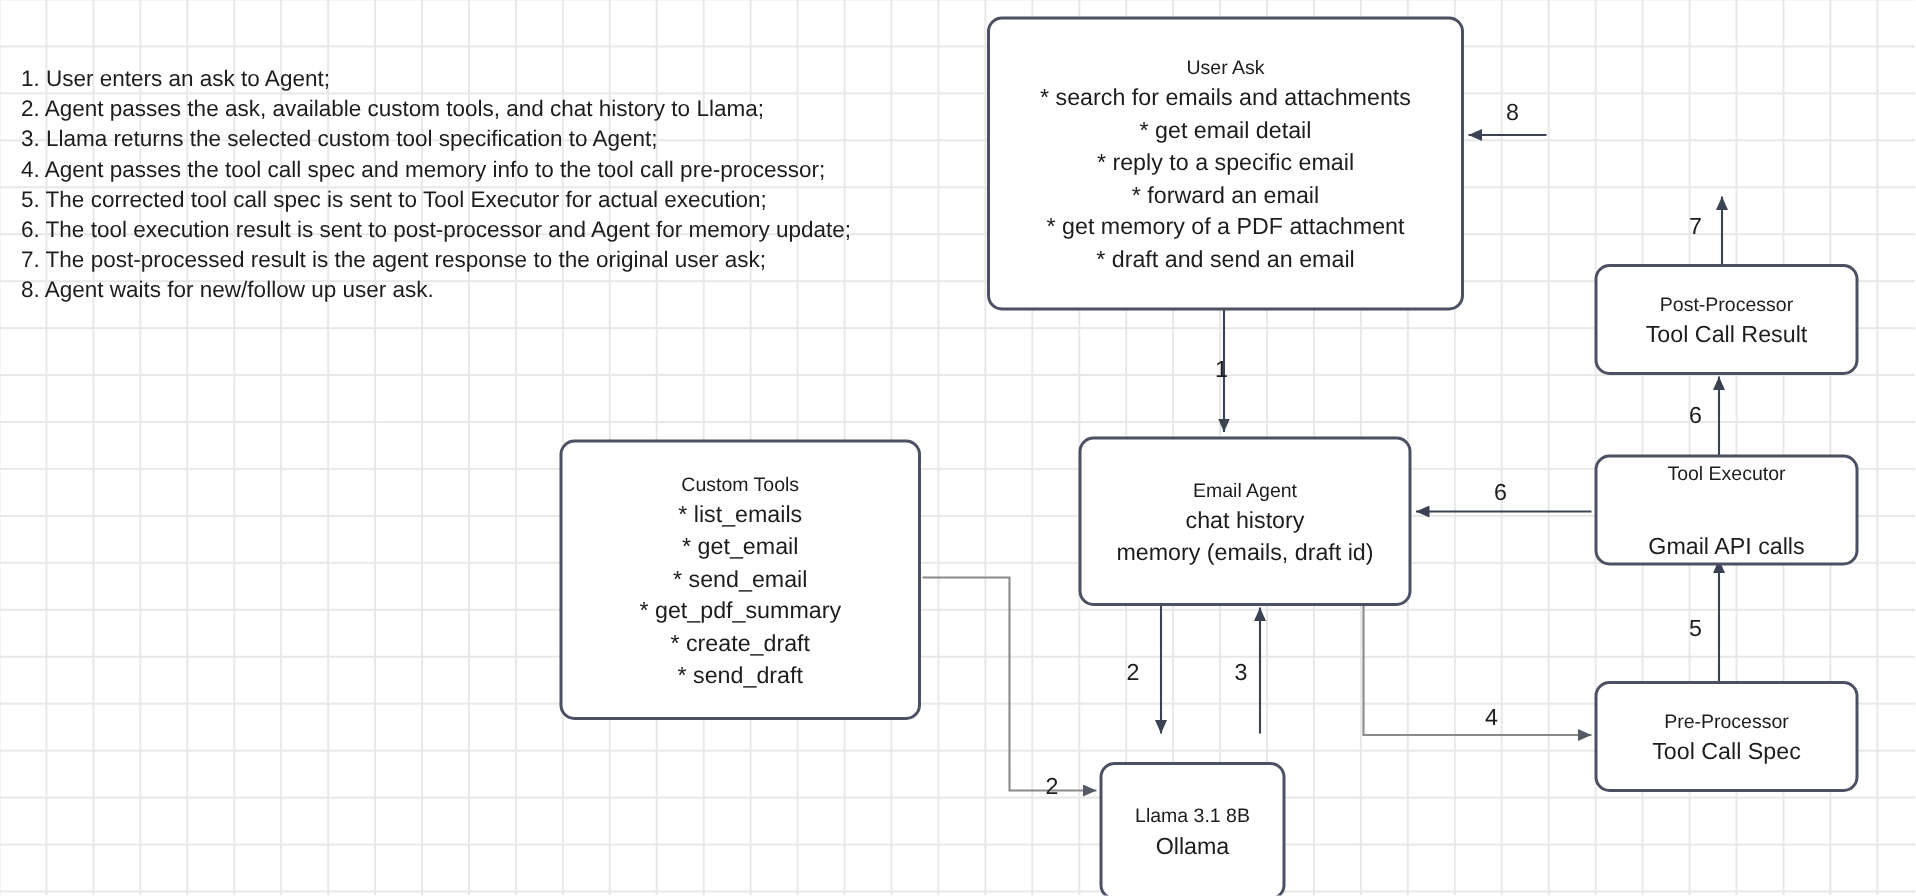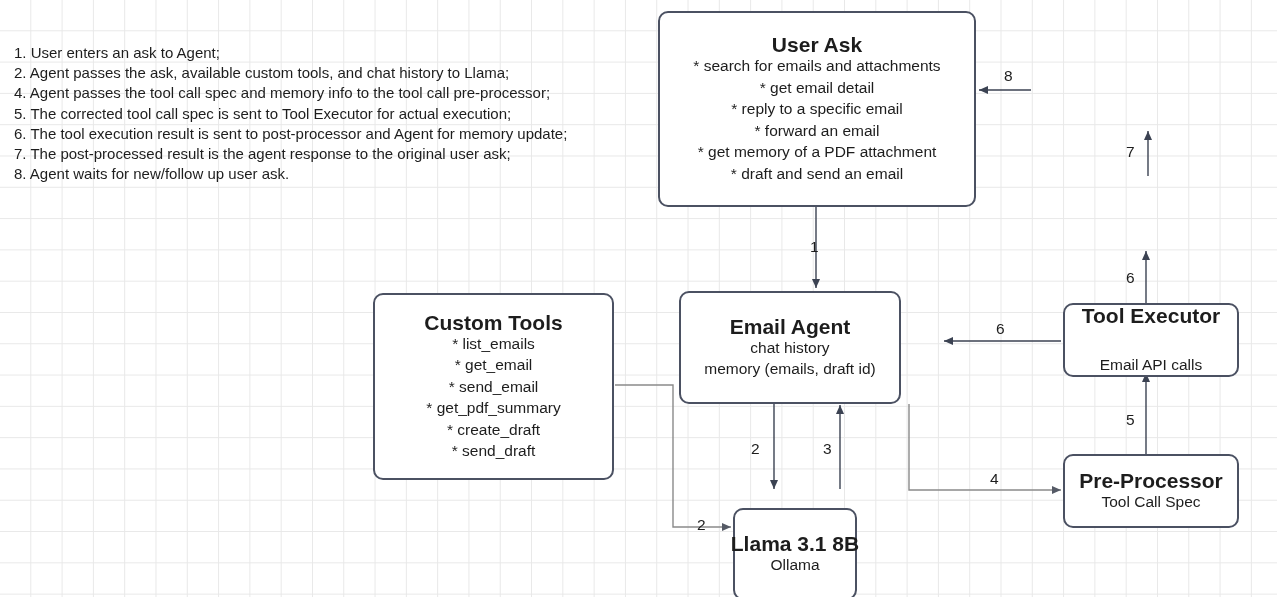--- a/index.html
+++ b/index.html
@@ -40,22 +40,22 @@
     border-radius: 10px;
     display: flex;
     flex-direction: column;
     align-items: center;
     justify-content: center;
     text-align: center;
     color: #1d1d1d;
     z-index: 3;
   }
   .node .title {
-    font-weight: bold;
-    font-size: 21px;
+    font-weight: normal;
+    font-size: 13px;
     line-height: 21px;
     white-space: nowrap;
   }
   .node .sub {
     font-size: 15.5px;
     line-height: 21.5px;
     white-space: nowrap;
   }
   .node.listnode .sub {
     line-height: 21.5px;
@@ -111,50 +111,55 @@
     <path d="M1061,341 L944,341" stroke="#3b4252" stroke-width="1.4" fill="none" marker-end="url(#arrowDark)"></path>
 
     <path d="M1148,176 L1148,131" stroke="#3b4252" stroke-width="1.4" fill="none" marker-end="url(#arrowDark)"></path>
 
     <path d="M1031,90 L979,90" stroke="#3b4252" stroke-width="1.4" fill="none" marker-end="url(#arrowDark)"></path>
   </svg>
 
   <div class="legend">
     <div>1. User enters an ask to Agent;</div>
     <div>2. Agent passes the ask, available custom tools, and chat history to Llama;</div>
+    <div>3. Llama returns the selected custom tool specification to Agent;</div>
     <div>4. Agent passes the tool call spec and memory info to the tool call pre-processor;</div>
     <div>5. The corrected tool call spec is sent to Tool Executor for actual execution;</div>
     <div>6. The tool execution result is sent to post-processor and Agent for memory update;</div>
     <div>7. The post-processed result is the agent response to the original user ask;</div>
     <div>8. Agent waits for new/follow up user ask.</div>
   </div>
 
   <div class="node listnode" style="left:658px; top:11px; width:318px; height:196px;">
     <div class="title">User Ask</div>
     <div class="sub">* search for emails and attachments</div>
     <div class="sub">* get email detail</div>
     <div class="sub">* reply to a specific email</div>
     <div class="sub">* forward an email</div>
     <div class="sub">* get memory of a PDF attachment</div>
     <div class="sub">* draft and send an email</div>
   </div>
 
 
+  <div class="node" style="left:1063px; top:176px; width:176px; height:74px;">
+    <div class="title">Post-Processor</div>
+    <div class="sub">Tool Call Result</div>
+  </div>
 
   <div class="node" style="left:1063px; top:303px; width:176px; height:74px;justify-content:space-between;">
     <div class="title">Tool Executor</div>
-    <div class="sub">Email API calls</div>
+    <div class="sub">Gmail API calls</div>
   </div>
 
   <div class="node" style="left:1063px; top:454px; width:176px; height:74px;text-align:right;">
     <div class="title">Pre-Processor</div>
     <div class="sub">Tool Call Spec</div>
   </div>
 
-  <div class="node" style="left:679px; top:291px; width:222px; height:113px;">
+  <div class="node" style="left:719px; top:291px; width:222px; height:113px;">
     <div class="title">Email Agent</div>
     <div class="sub">chat history</div>
     <div class="sub">memory (emails, draft id)</div>
   </div>
 
   <div class="node listnode" style="left:373px; top:293px; width:241px; height:187px;">
     <div class="title">Custom Tools</div>
     <div class="sub">* list_emails</div>
     <div class="sub">* get_email</div>
     <div class="sub">* send_email</div>

